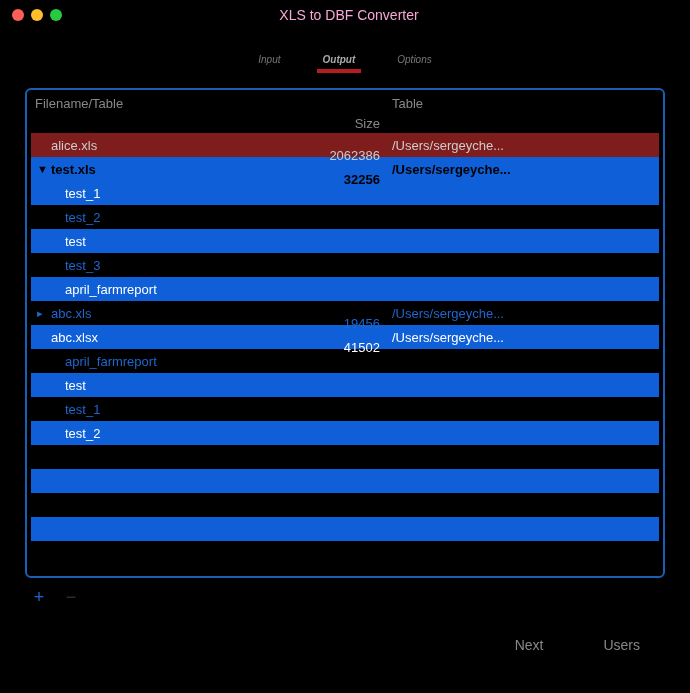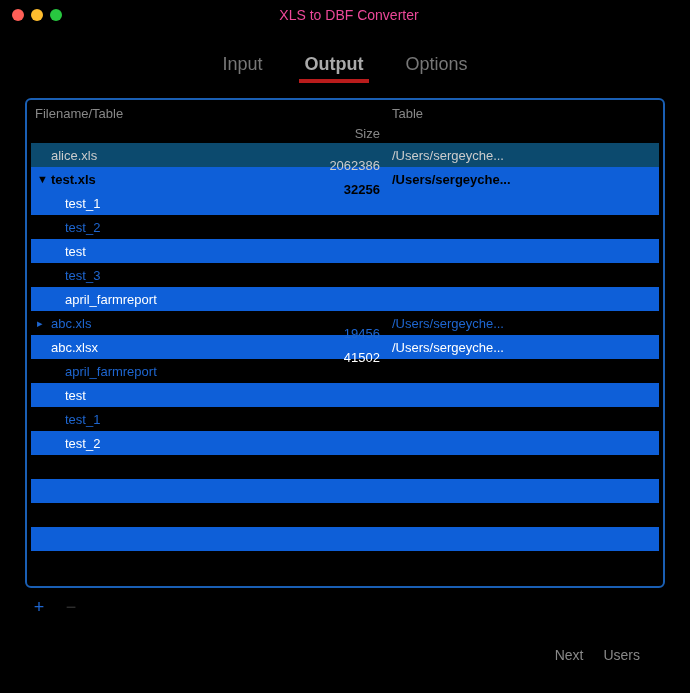--- a/index.html
+++ b/index.html
@@ -34,34 +34,35 @@
       border-radius: 50%;
     }
     .tl-close { background: #ff5f57; }
     .tl-min { background: #ffbd2e; }
     .tl-zoom { background: #28c840; }
     .title {
       position: absolute;
       left: 8px; right: 0;
       text-align: center;
       font-size: 14px;
-      color: #ec4899;
+      color: #f9a8d4;
       font-weight: 500;
     }
     .tabs {
       display: flex;
       justify-content: center;
       gap: 30px;
       padding: 20px 0 15px 0;
     }
     .tab {
-      font-size: 18px;
+      font-size: 10px;
       color: #777;
       cursor: pointer;
       padding: 4px 6px;
+      font-style: italic;
     }
     .tab.active {
       color: #aaa;
       font-weight: 600;
       border-bottom: 4px solid #b91c1c;
     }
     .box-frame {
       margin: 0 25px;
       border: 2px solid #1a5fb4;
       border-radius: 6px;
@@ -87,21 +88,21 @@
     .col-size { flex: 0 0 90px; text-align: right; padding-right: 6px; margin-top: 20px; }
     .col-path { flex: 1; padding-left: 6px; overflow: hidden; white-space: nowrap; text-overflow: ellipsis; }
     .row {
       display: flex;
       height: 24px;
       align-items: center;
       white-space: nowrap;
     }
     .row.blue { background: #0e5fd8; color: #fff; }
     .row.black { background: #000; color: #1e66d0; }
-    .row.blackwhite { background: #0c4a6e; color: #ccc; }
+    .row.blackwhite { background: #7f1d1d; color: #ccc; }
     .row.sel { background: #0e5fd8; color: #000; font-weight: 600; }
     .row .col-name { display: flex; align-items: center; }
     .indent0 { padding-left: 6px; }
     .indent1 { padding-left: 20px; }
     .disclosure {
       display: inline-block;
       width: 14px;
       font-size: 11px;
     }
     .bottom-controls {
@@ -117,20 +118,21 @@
       align-items: center;
       justify-content: center;
       font-size: 18px;
       cursor: pointer;
     }
     .add-btn { color: #1e66d0; }
     .minus-btn { color: #333; }
     .footer {
       display: flex;
       justify-content: flex-end;
+      gap: 40px;
       padding: 25px 40px 0 0;
     }
     .footer-btn {
       font-size: 14px;
       color: #888;
       cursor: pointer;
       padding: 4px 10px;
     }
   </style>
 </head>

